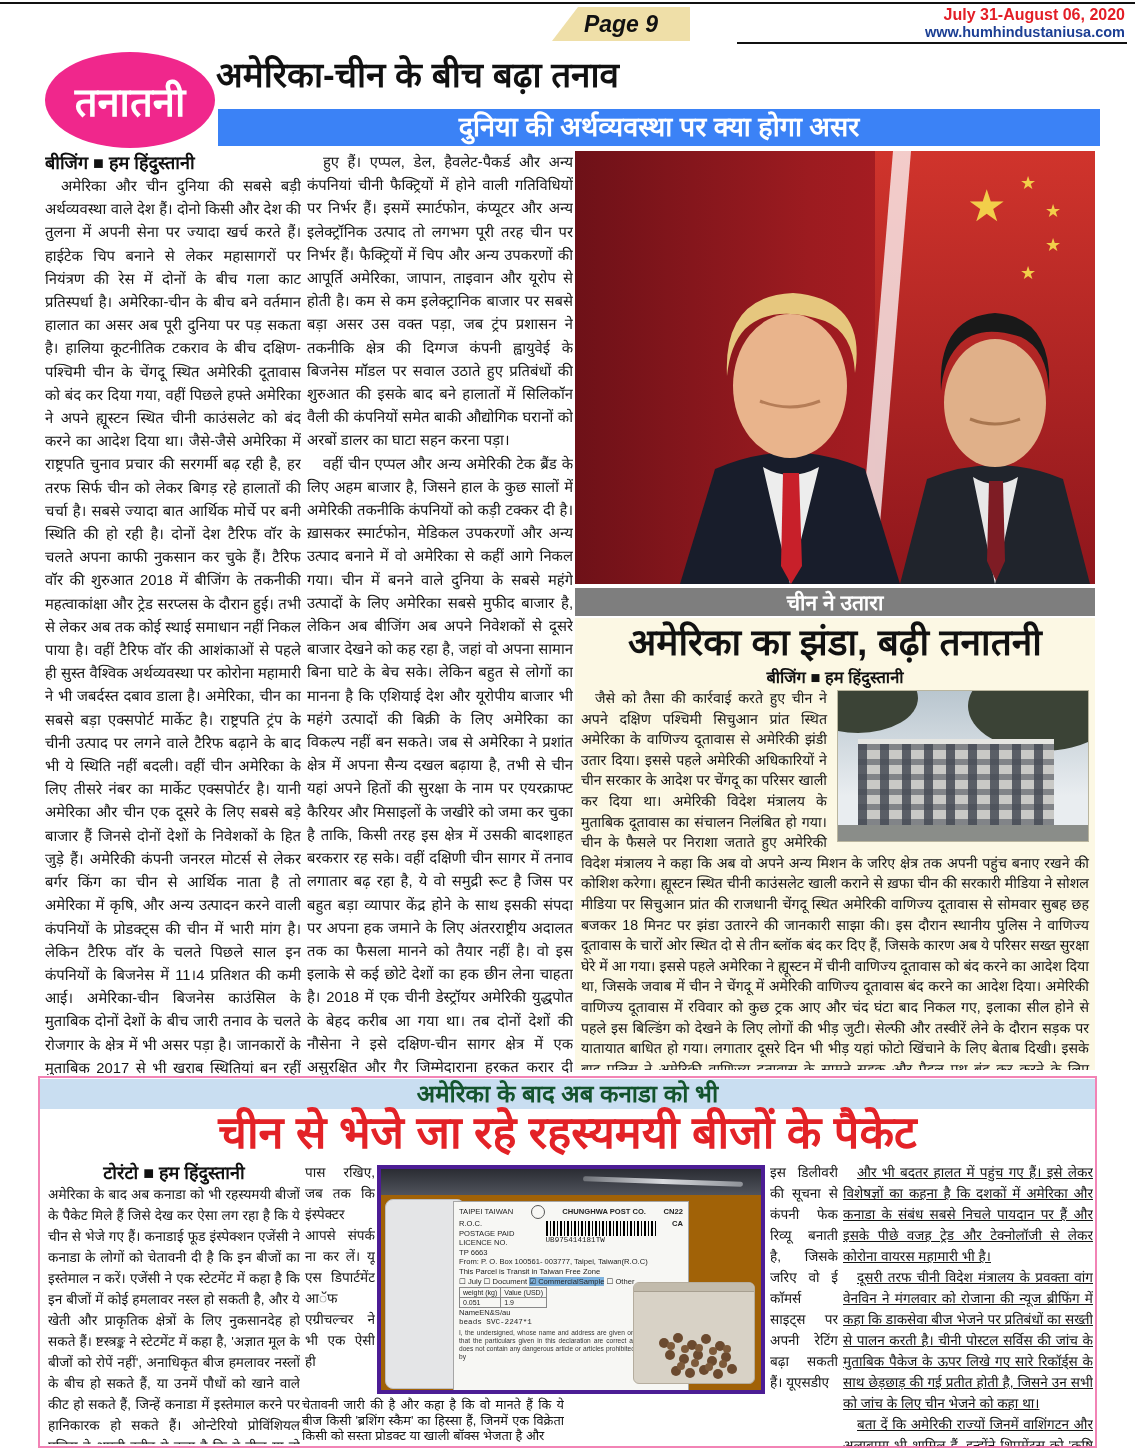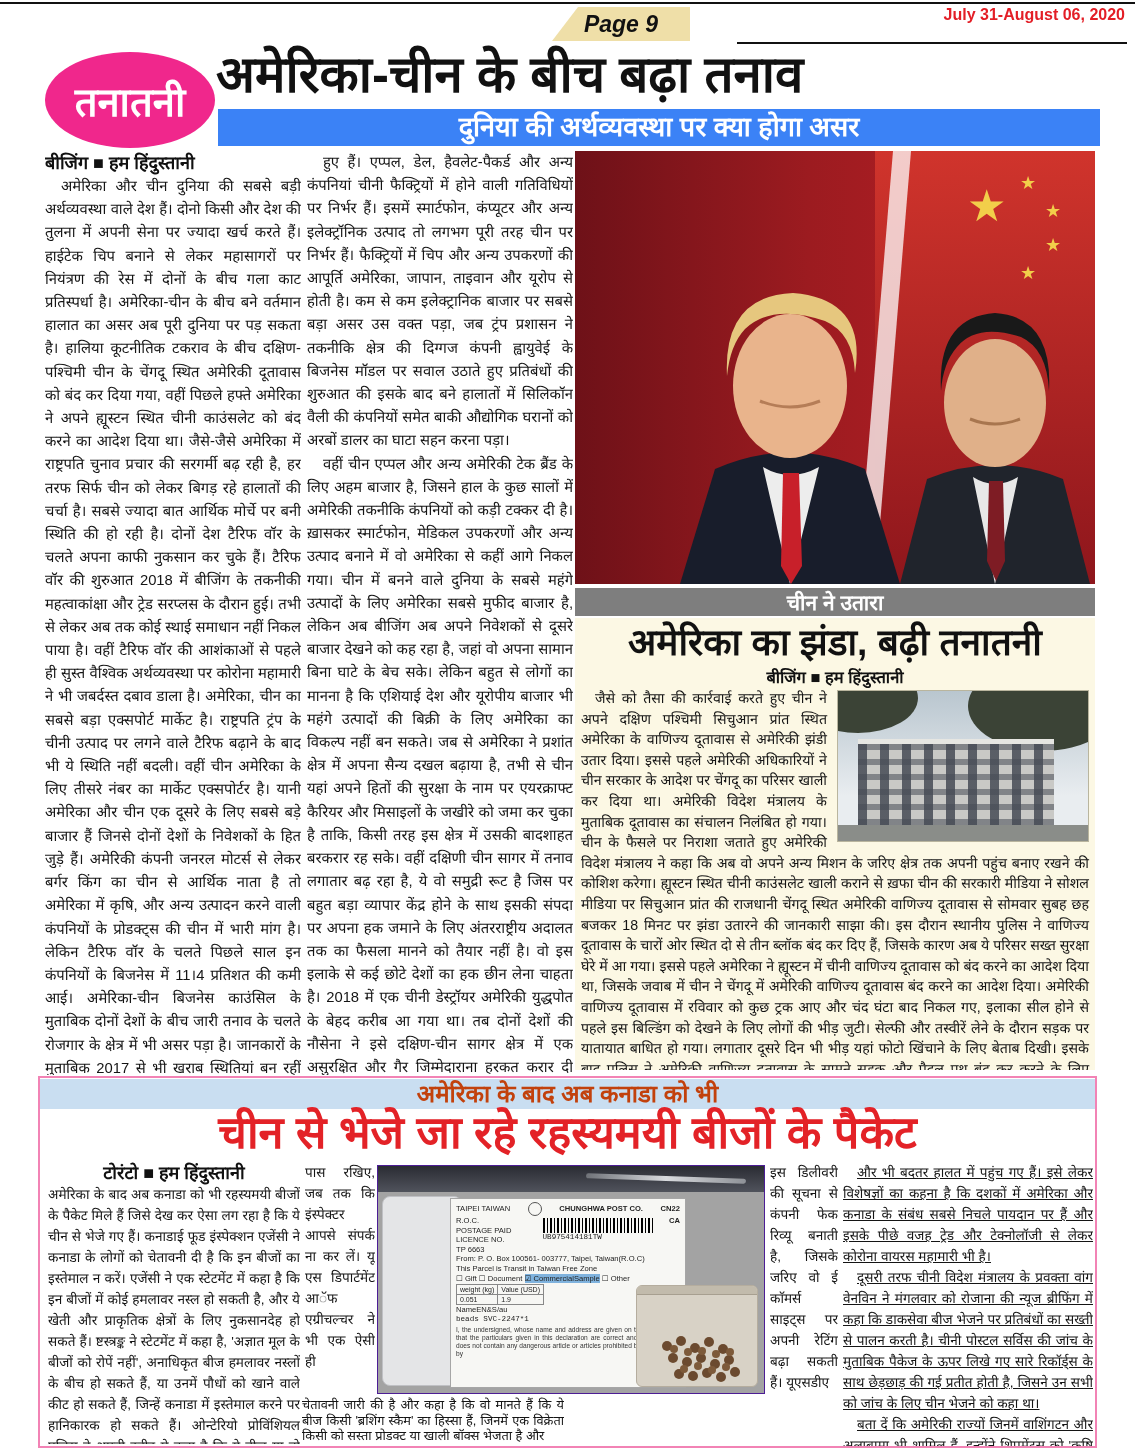--- a/index.html
+++ b/index.html
@@ -17,21 +17,21 @@
   .hdr-right { position:absolute; right:10px; top:5px; width:390px; text-align:right; }
   .hdr-date { color:#e31e26; font-weight:bold; font-size:16px; line-height:19px; }
   .hdr-site { color:#1c3f94; font-weight:bold; font-size:14.5px; line-height:17px; }
   .hdr-underline { position:absolute; left:737px; top:42px; width:390px; height:2px; background:#111; }
 
   
   .badge-ellipse { position:absolute; left:45px; top:52px; width:170px; height:96px; background:#f0278c;
                    border-radius:50%; z-index:5; display:flex; align-items:center; justify-content:center;
                    color:#fff; font-weight:bold; font-size:40px; }
   .main-headline { position:absolute; left:216px; top:44px; width:886px; height:64px; color:#111;
-                   font-weight:900; font-size:51px; line-height:62px; white-space:nowrap; }
+                   font-weight:900; font-size:35px; line-height:62px; white-space:nowrap; }
   .sub-bar { position:absolute; left:218px; top:109px; width:882px; height:37px; background:#3b82f6;
              color:#fff; font-weight:bold; font-size:27px; line-height:37px; text-align:center; }
 
   
   .byline { font-weight:bold; font-size:18px; line-height:24px; color:#111; }
   .bodytxt { font-size:14.8px; line-height:23.2px; text-align:justify; color:#141414; }
   .bodytxt p { text-indent:16px; }
   .col1 { position:absolute; left:45px; top:151px; width:256px; height:924px; overflow:hidden; }
   .col2 { position:absolute; left:307px; top:151px; width:266px; height:924px; overflow:hidden; }
 
@@ -51,37 +51,37 @@
   .tree { position:absolute; width:120px; height:70px; background:#3b4336; border-radius:50%; top:-28px; }
   .tree.l { left:-40px; } .tree.r { right:-30px; width:150px; height:90px; top:-30px; }
   .bld { position:absolute; left:20px; right:34px; bottom:16px; height:86px; background:#c9c9c6; border-top:5px solid #e6e6e2;
          background-image:repeating-linear-gradient(90deg, rgba(70,75,85,.85) 0 9px, transparent 9px 22px),
                           repeating-linear-gradient(0deg, rgba(70,75,85,.55) 0 6px, transparent 6px 15px); }
   .ground { position:absolute; left:0; right:0; bottom:0; height:16px; background:#8a8d89; }
 
   
   .bottom-frame { position:absolute; left:38px; top:1076px; width:1059px; height:372px; border:2px solid #f283b5; background:#fff; }
   .bottom-kicker { position:absolute; left:40px; top:1079px; width:1055px; height:30px; background:#c9def1;
-                   color:#c2410c; font-weight:bold; font-size:24px; line-height:30px; text-align:center; }
+                   color:#14532d; font-weight:bold; font-size:24px; line-height:30px; text-align:center; }
   .bottom-headline { position:absolute; left:38px; top:1106px; width:1059px; height:54px; color:#e32227;
                      font-weight:900; font-size:45px; line-height:54px; text-align:center; white-space:nowrap; }
   .b-byline { position:absolute; left:48px; top:1160px; width:252px; text-align:center; font-weight:bold; font-size:18px; color:#111; }
   .b-col-left  { position:absolute; left:48px;  top:1184px; width:252px; height:260px; overflow:hidden; }
   .b-narrow-l  { position:absolute; left:305px; top:1162px; width:70px;  height:232px; overflow:hidden; }
   .b-narrow-r  { position:absolute; left:770px; top:1162px; width:68px;  height:232px; overflow:hidden; }
   .b-col-right { position:absolute; left:843px; top:1162px; width:250px; height:284px; overflow:hidden;text-decoration:underline; }
   .b-strip-a { position:absolute; left:302px; top:1397px; width:262px; height:48px; overflow:hidden; }
   .b-strip-b { position:absolute; left:570px; top:1397px; width:266px; height:48px; overflow:hidden; }
   .smalltxt { font-size:13.6px; line-height:21px; text-align:justify; color:#141414; }
   .striptxt { font-size:12.8px; line-height:15.6px; text-align:justify; color:#141414; }
   .b-col-right p { text-indent:14px; }
 
   
-  .b-photo { position:absolute; left:377px; top:1165px; width:388px; height:229px; background:#a3a3a3;
-             border:1px solid #4c1d95; overflow:hidden; }
+  .b-photo { position:absolute; left:377px; top:1165px; width:388px; height:229px; background:#a16207;
+             border:4px solid #4c1d95; overflow:hidden; }
   .pkg-topstrip { position:absolute; left:0; top:0; width:100%; height:26px; background:linear-gradient(#2a2c33,#50535c); }
   .pkg-pen { position:absolute; right:18px; top:10px; width:160px; height:5px; border-radius:3px;
              background:linear-gradient(90deg,#6f7278,#d8dade,#8e9197); transform:rotate(2deg); }
   .pkg-bag { position:absolute; left:4px; top:30px; width:80px; height:190px; background:#e4e5e7; border-radius:8px; border:1px solid #bfc0c4; }
   .pkg-label { position:absolute; left:72px; top:32px; width:236px; height:190px; background:#f7f7f4; border:1px solid #a6a6a6;
                padding:3px 5px; font-size:7.6px; line-height:9.6px; color:#222; }
   .pkg-row { display:flex; justify-content:space-between; align-items:center; }
   .pkg-bold { font-weight:bold; }
   .postmark { display:inline-block; width:14px; height:14px; border:1px solid #555; border-radius:50%; vertical-align:middle; }
   .barcode { width:112px; height:15px; margin-top:2px;
@@ -99,20 +99,21 @@
 <body>
 
 <div class="page">
 
   <div class="hdr-topline"></div>
   <div class="pagebox">
     <span>Page 9</span>
   </div>
   <div class="hdr-right">
     <div class="hdr-date">July 31-August 06, 2020</div>
+    <div class="hdr-site">www.humhindustaniusa.com</div>
   </div>
   <div class="hdr-underline"></div>
 
   <div class="badge-ellipse">तनातनी</div>
   <div class="main-headline">अमेरिका-चीन के बीच बढ़ा तनाव</div>
   <div class="sub-bar">दुनिया की अर्थव्यवस्था पर क्या होगा असर</div>
 
   <div class="col1 bodytxt">
     <div class="byline">बीजिंग ■  हम हिंदुस्तानी</div>
     <p>अमेरिका और चीन दुनिया की सबसे बड़ी अर्थव्यवस्था वाले देश हैं। दोनो किसी और देश की तुलना में अपनी सेना पर ज्यादा खर्च करते हैं। हाईटेक चिप बनाने से लेकर महासागरों पर नियंत्रण की रेस में दोनों के बीच गला काट प्रतिस्पर्धा है। अमेरिका-चीन के बीच बने वर्तमान हालात का असर अब पूरी दुनिया पर पड़ सकता है। हालिया कूटनीतिक टकराव के बीच दक्षिण-पश्चिमी चीन के चेंगदू स्थित अमेरिकी दूतावास को बंद कर दिया गया, वहीं पिछले हफ्ते अमेरिका ने अपने ह्यूस्टन स्थित चीनी काउंसलेट को बंद करने का आदेश दिया था। जैसे-जैसे अमेरिका में राष्ट्रपति चुनाव प्रचार की सरगर्मी बढ़ रही है, हर तरफ सिर्फ चीन को लेकर बिगड़ रहे हालातों की चर्चा है। सबसे ज्यादा बात आर्थिक मोर्चे पर बनी स्थिति की हो रही है। दोनों देश टैरिफ वॉर के चलते अपना काफी नुकसान कर चुके हैं। टैरिफ वॉर की शुरुआत 2018 में बीजिंग के तकनीकी महत्वाकांक्षा और ट्रेड सरप्लस के दौरान हुई। तभी से लेकर अब तक कोई स्थाई समाधान नहीं निकल पाया है। वहीं टैरिफ वॉर की आशंकाओं से पहले ही सुस्त वैश्विक अर्थव्यवस्था पर कोरोना महामारी ने भी जबर्दस्त दबाव डाला है।  अमेरिका, चीन का सबसे बड़ा एक्सपोर्ट मार्केट है। राष्ट्रपति ट्रंप के चीनी उत्पाद पर लगने वाले टैरिफ बढ़ाने के बाद भी ये स्थिति नहीं बदली। वहीं चीन अमेरिका के लिए तीसरे नंबर का मार्केट एक्सपोर्टर है। यानी अमेरिका और चीन एक दूसरे के लिए सबसे बड़े बाजार हैं जिनसे दोनों देशों के निवेशकों के हित जुड़े हैं। अमेरिकी कंपनी जनरल मोटर्स से लेकर बर्गर किंग का चीन से आर्थिक नाता है तो अमेरिका में कृषि, और अन्य उत्पादन करने वाली कंपनियों के प्रोडक्ट्स की चीन में भारी मांग है। लेकिन टैरिफ वॉर के चलते पिछले साल इन कंपनियों के बिजनेस में 11।4 प्रतिशत की कमी आई। अमेरिका-चीन बिजनेस काउंसिल के मुताबिक दोनों देशों के बीच जारी तनाव के चलते रोजगार के क्षेत्र में भी असर पड़ा है। जानकारों के मुताबिक 2017 से भी खराब स्थितियां बन रहीं हैं। लोवा और अन्य अमेरिकी कृषि उत्पादों के लिए चीन एक बड़ा एक्सपोर्ट मार्केट है, और इस पर उस वक्त असर पड़ा जब बीजिंग ने सोयाबीन का आयात बंद करके पोर्क समेत अन्य अमेरिकी उत्पादों पर टैरिफ बढ़ा दिया। टैरिफ वॉर के पहले चरण में सोयाबीन का निर्यात ब्राजील और अर्जेंटीना में हुआ, हालांकि चीन ने अमेरिका से सस्ते दाम वाली बीन्स खरीदना शुरू कर दिया, जिसके बाद जनवरी में आर्थिक मोर्चे पर सीजफायर हुआ।  लेकिन अगर दोनों ने अपने व्यापारिक मतभेद नहीं सुलझाए तो सिर्फ इनके निर्यातकों को ही नहीं बल्कि अन्य एशियाई देशों की अर्थव्यवस्था पर असर पड़ेगा। क्योंकि एशिया के अधिकांश देशों में व्यापार के लिए कच्चा माल चीन से आता है। अमेरिका और चीन के टेलिकॉम, कंप्यूटर, मेडिकल और अन्य तकनीकि कंपनियों के निर्माता और उनके बाजारों के हित एक-दूसरे से जुड़े</p>
@@ -214,21 +215,21 @@
         <span>From:</span>
         <span>P. O. Box 100561-</span>
         <span>003777,</span>
         <span>Taipei, Taiwan(R.O.C)</span>
       </div>
       <div>
         <span>This Parcel is Transit in</span>
         <span>Taiwan Free Zone</span>
       </div>
       <div>
-        ☐ <span>Gift</span>
+        ☐ <span>July</span>
         ☐ <span>Document</span>
         <span class="hl-blue">☑ <span>CommercialSample</span></span>
         ☐ <span>Other</span>
       </div>
       <table class="pkg-table">
         <tbody>
             <tr>
           <td>weight (kg)</td>
           <td>Value (USD)</td>
         </tr>

